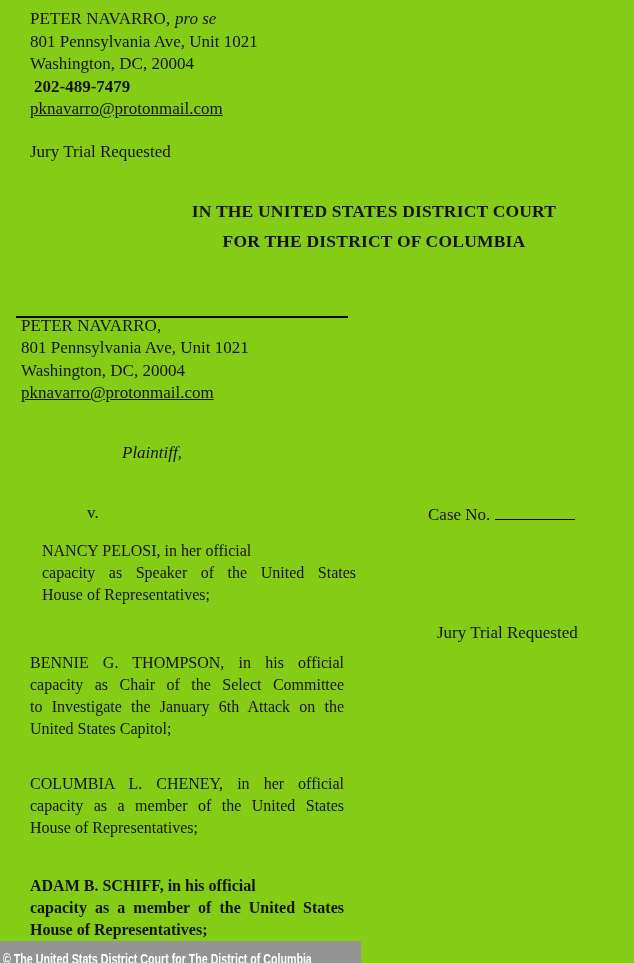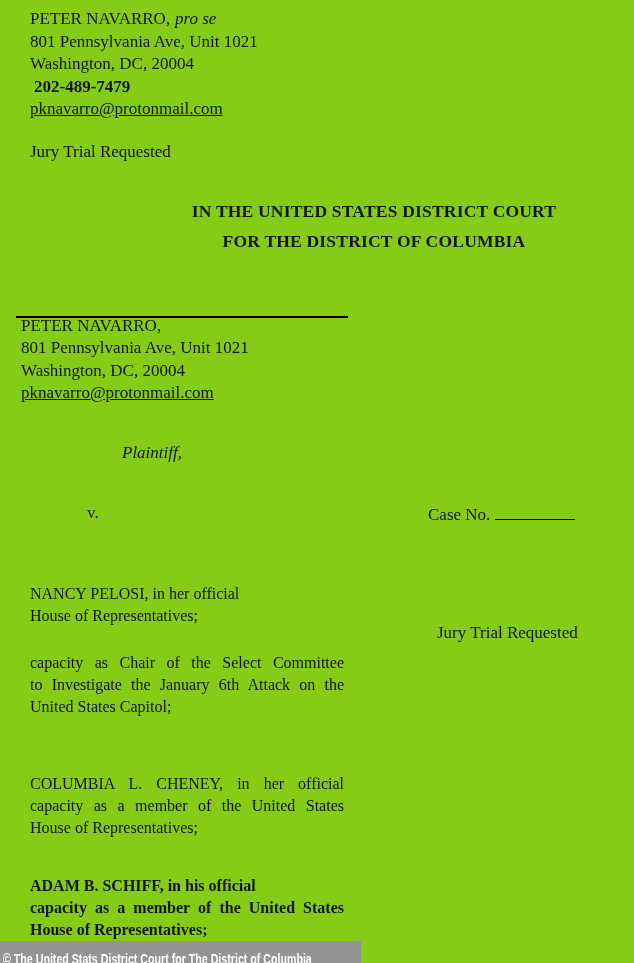--- a/index.html
+++ b/index.html
@@ -42,21 +42,21 @@
   .case-no-blank {
     display: inline-block; width: 80px; height: 14px;
     border-bottom: 1.8px solid #000; margin-left: 5px;
     vertical-align: baseline;
   }
 
   .jury-right { left: 437px; top: 623px; font-size: 17px; }
 
   
   .defendant { left: 30px; width: 314px; font-size: 16px; line-height: 22px; }
-  .d-nancy { top: 583px; }
+  .d-nancy { top: 540px; margin-left: 12px; }
   .d-bennie { top: 652px; }
   .d-elizabeth { top: 773px; }
   .d-adam { top: 875px; font-weight: bold; }
   .dline { text-align: left; }
   .dline.just { text-align: justify; text-align-last: justify; }
   .prose-label { font-style: italic; margin-left: 0.28em; }
 
   
   .credit-bar {
     left: 0; top: 941px; width: 361px; height: 36px;
@@ -111,24 +111,26 @@
   <div class="abs versus">v.</div>
 
   <div class="abs case-no">
     <span>Case No.</span><span class="case-no-blank"></span>
   </div>
 
   <div class="abs jury-right">Jury Trial Requested</div>
 
   <div class="abs defendant d-nancy">
     <div class="dline">NANCY PELOSI, in her official</div>
+    <div class="dline just">capacity as Speaker of the United States</div>
     <div class="dline">House of Representatives;</div>
   </div>
 
   <div class="abs defendant d-bennie">
+    <div class="dline just">BENNIE G. THOMPSON, in his official</div>
     <div class="dline just">capacity as Chair of the Select Committee</div>
     <div class="dline just">to Investigate the January 6th Attack on the</div>
     <div class="dline">United States Capitol;</div>
   </div>
 
   <div class="abs defendant d-elizabeth">
     <div class="dline just">COLUMBIA L. CHENEY, in her official</div>
     <div class="dline just">capacity as a member of the United States</div>
     <div class="dline">House of Representatives;</div>
   </div>

